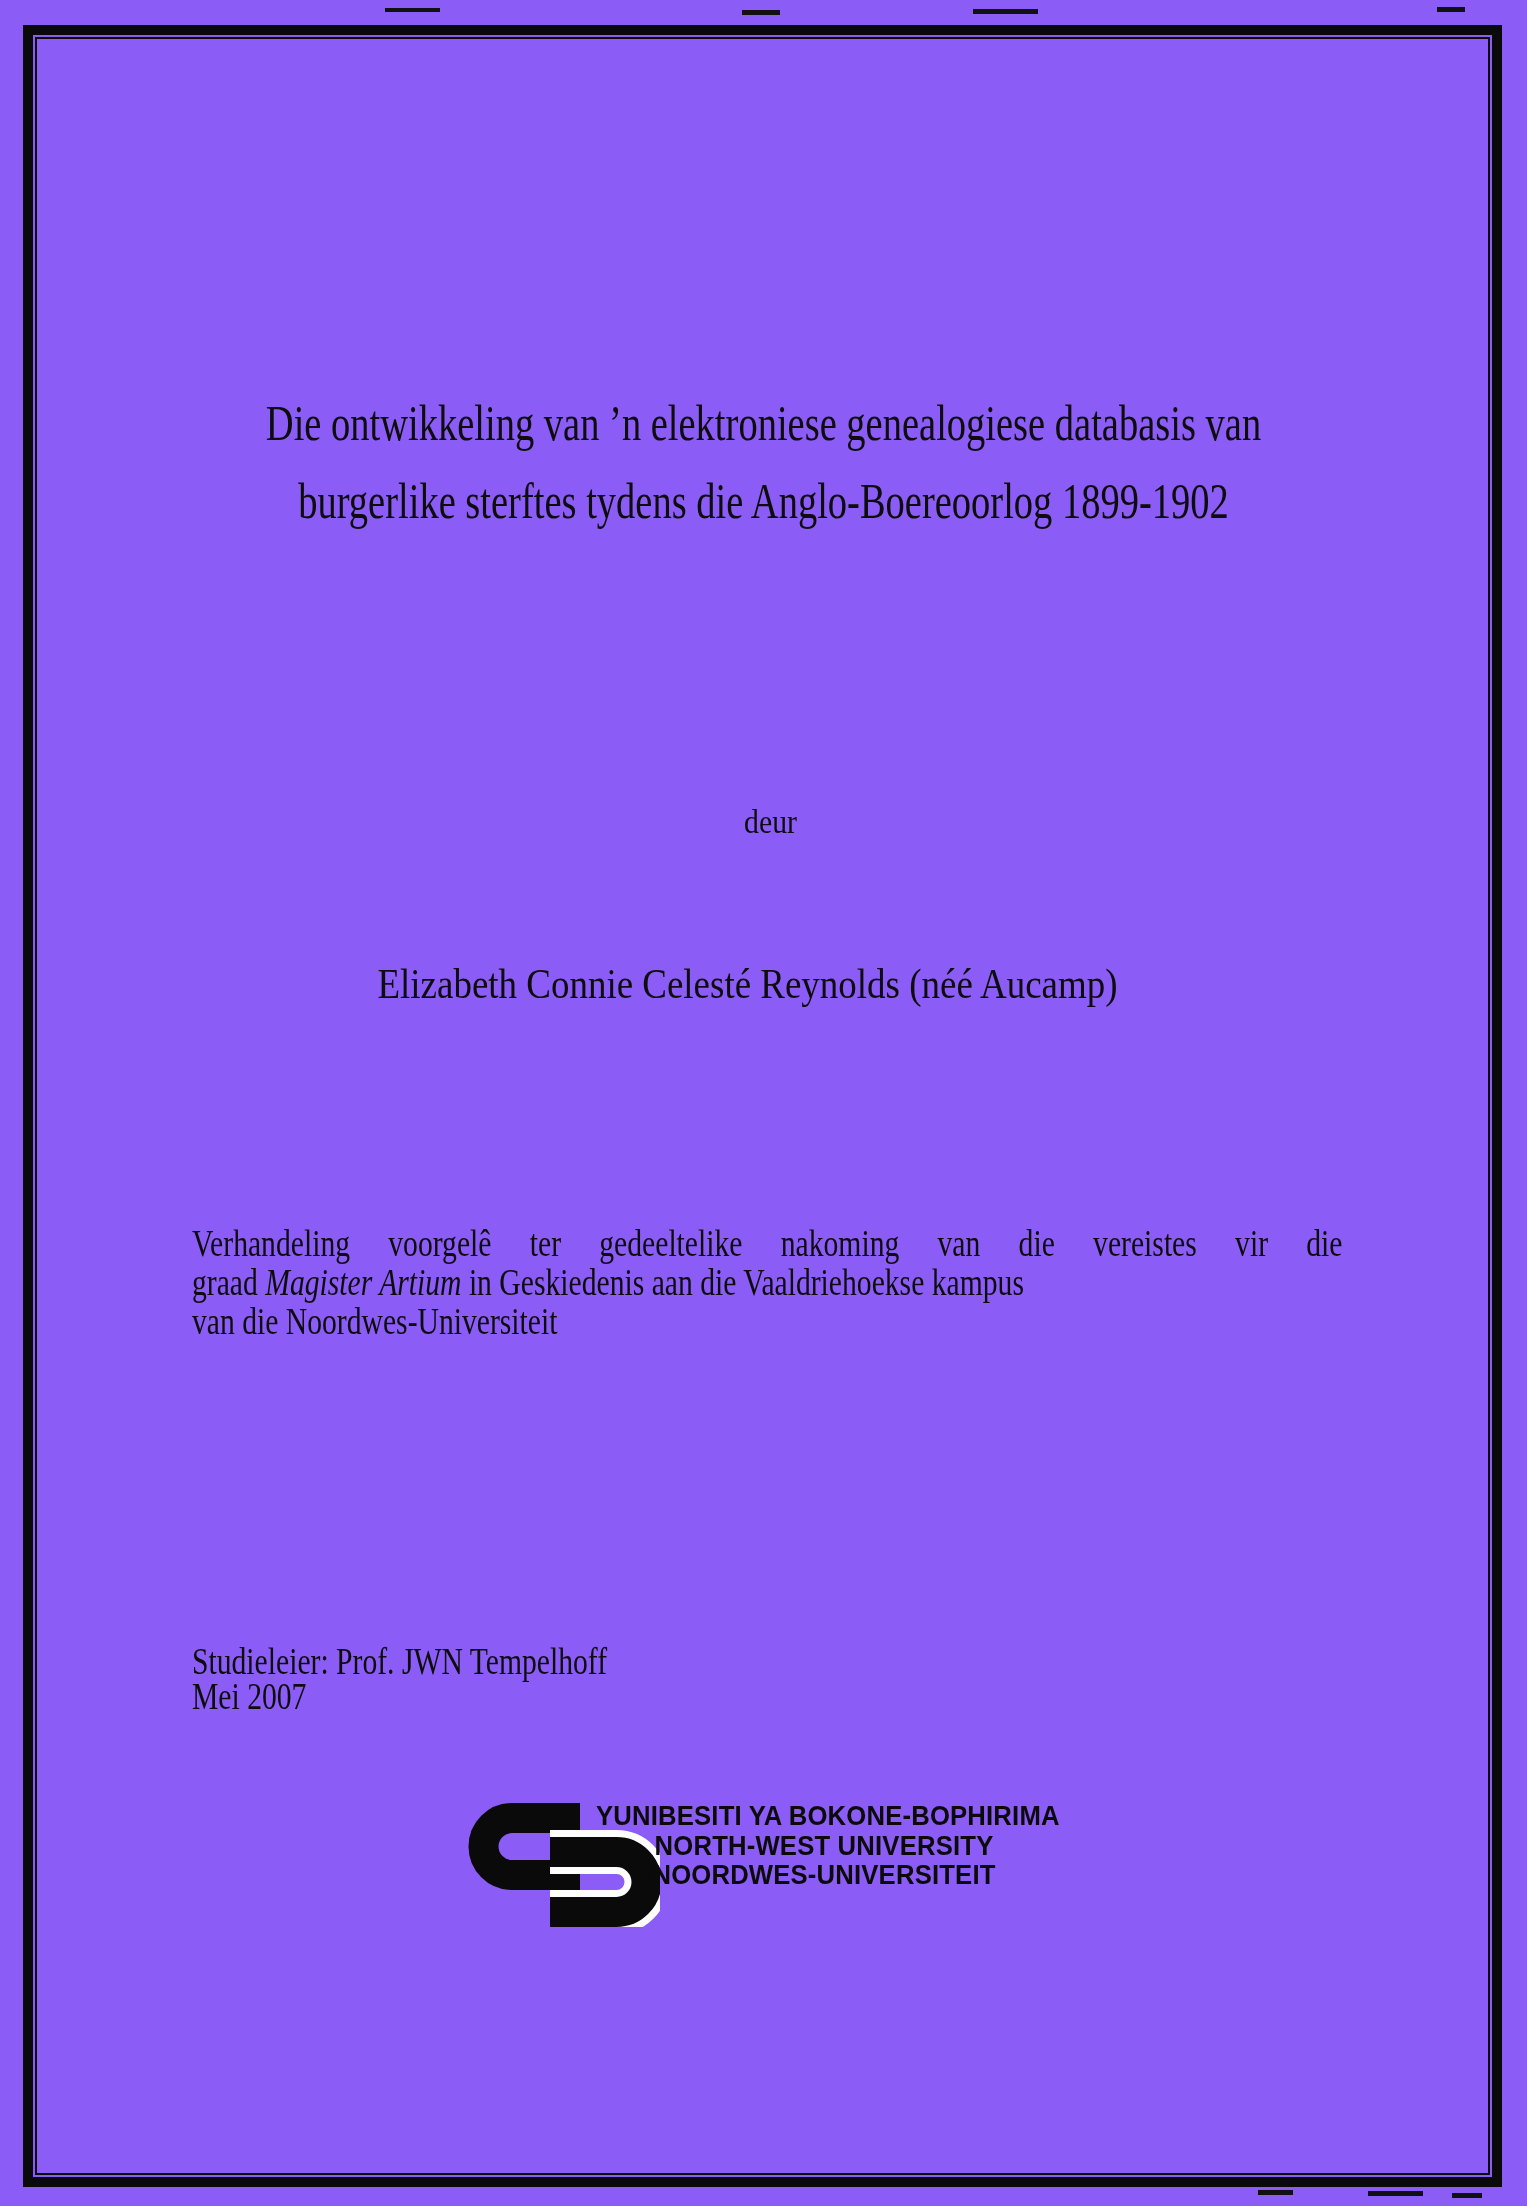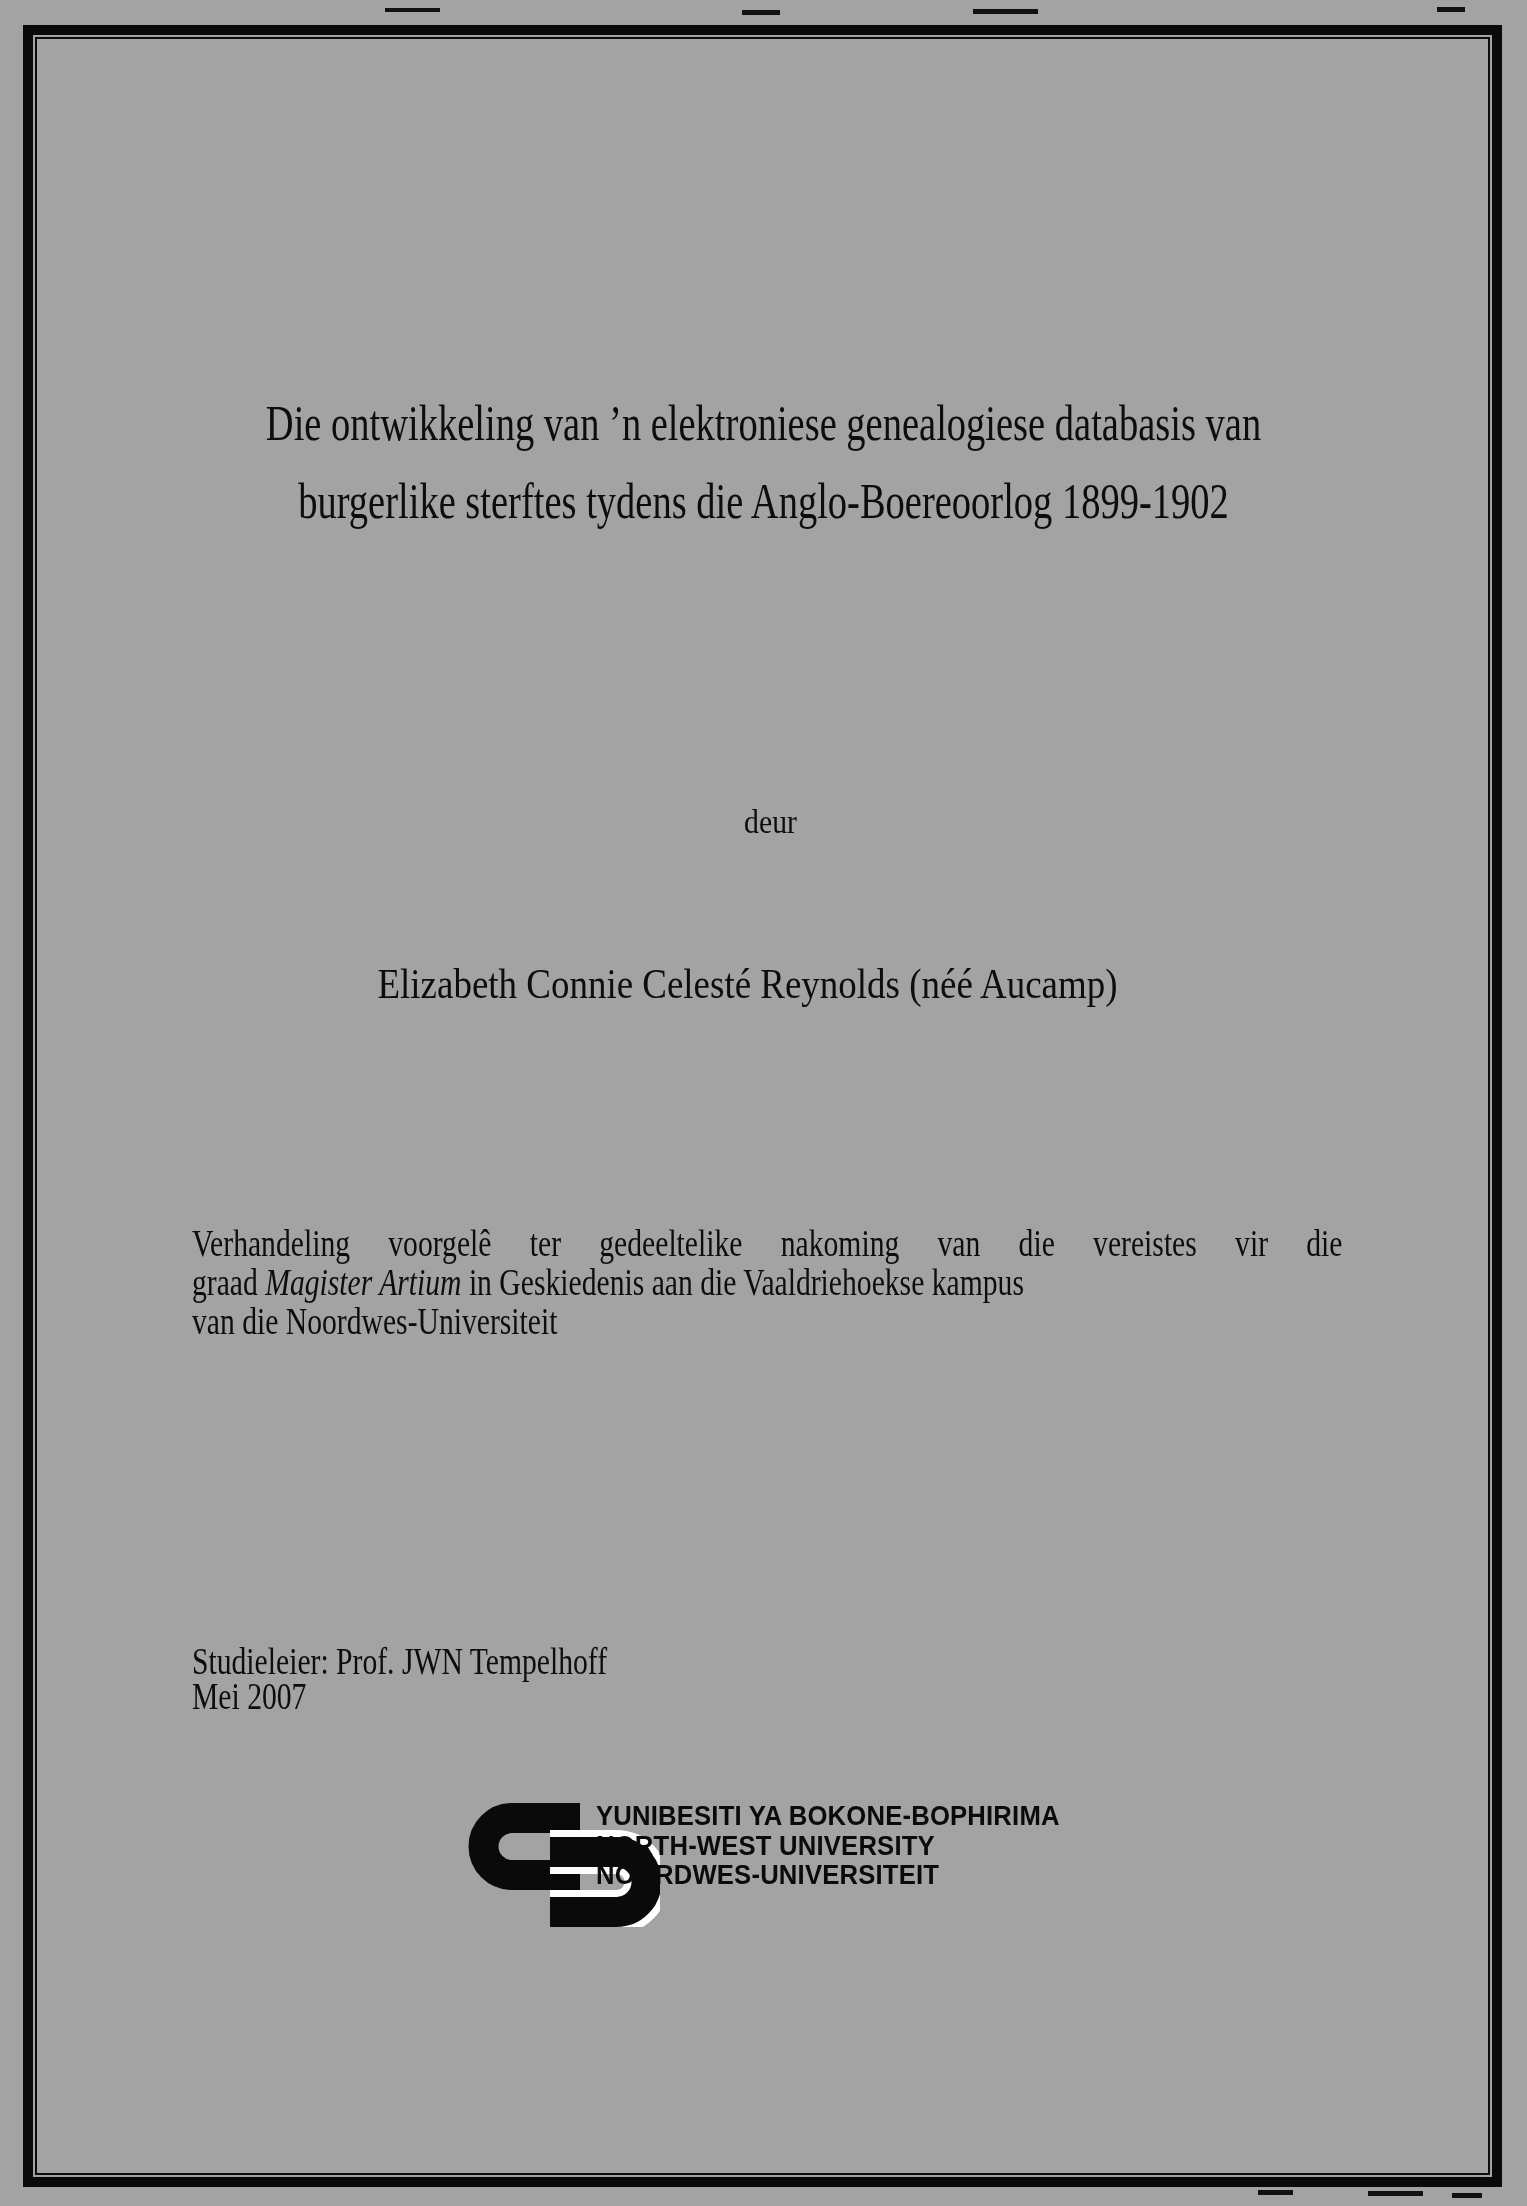--- a/index.html
+++ b/index.html
@@ -1,18 +1,18 @@
 <!DOCTYPE html>
 <html><head>
 <meta charset="utf-8">
 <style>
   html,body { margin:0; padding:0; background:#e9e9e9; }
   .page {
     position:relative; width:1527px; height:2206px;
-    background:#a3a3a3; overflow:hidden;
+    background:#8b5cf6; overflow:hidden;
     font-family:"Liberation Serif", serif; color:#0d0d0d;
   }
   
   .frame-outer {
     position:absolute; left:23px; top:25px; width:1479px; height:2162px;
     border:10px solid #0a0a0a; box-sizing:border-box;
   }
   .frame-inner {
     position:absolute; left:2px; top:2px; right:2px; bottom:2px;
     border:2px solid #0c0c0c;
@@ -58,21 +58,21 @@
     position:absolute; top:1644px; left:192px; width:1200px;
     font-size:38px; line-height:35px;
     transform:scaleX(0.78); transform-origin:left top;
   }
 
   .logo-mark { position:absolute; left:468px; top:1803px; width:192px; height:124px; }
 
   .logo-text {
     position:absolute; left:572px; top:1802px; width:480px;
     font-family:"Liberation Sans", sans-serif; font-weight:bold;
-    font-size:27px; line-height:29.5px; text-align:left; color:#0b0b0b;
+    font-size:27px; line-height:29.5px; text-align:center; color:#0b0b0b;
     letter-spacing:0.2px; white-space:nowrap;
   }
   .logo-text .lline { transform:scaleX(0.95); transform-origin:right top; }
   .tline, .lline { display:block; }
 </style>
 </head>
 <body>
 
 <div class="page">
 

